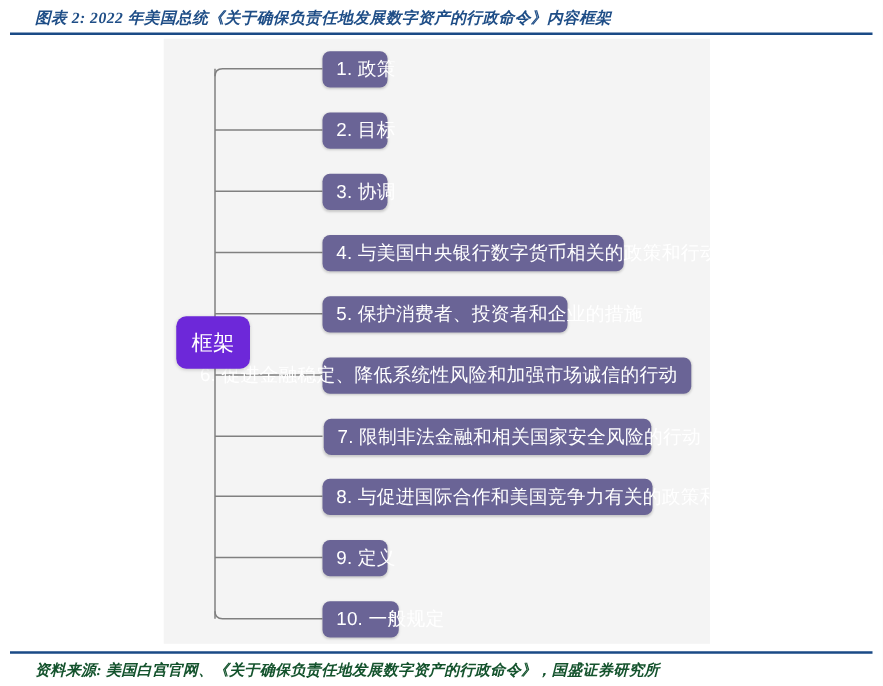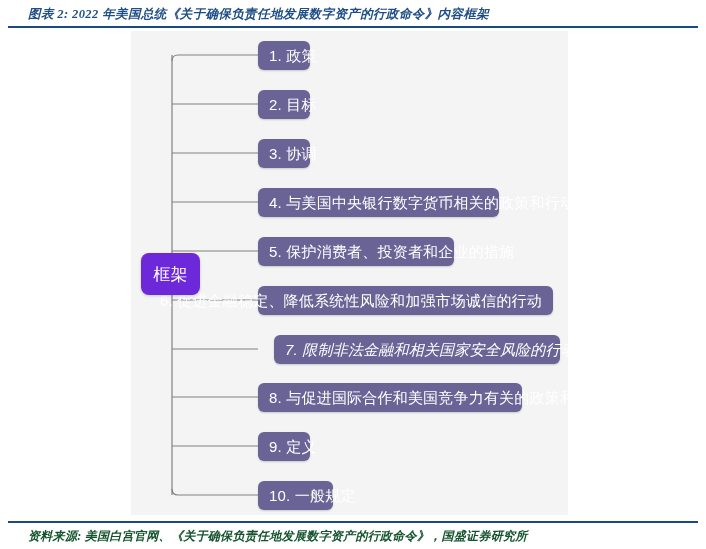--- a/index.html
+++ b/index.html
@@ -152,29 +152,29 @@
   </div>
   <div class="node branch-node" style="left:127px; top:157px; width:241px;">
     <span>4. 与美国中央银行数字货币相关的政策和行动</span>
   </div>
   <div class="node branch-node" style="left:127px; top:206px; width:196px;">
     <span>5. 保护消费者、投资者和企业的措施</span>
   </div>
   <div class="node branch-node" style="left:127px; top:255px; width:295px;justify-content:flex-end;">
     <span>6. 促进金融稳定、降低系统性风险和加强市场诚信的行动</span>
   </div>
-  <div class="node branch-node" style="left:143px; top:304px; width:286px;font-style:italic;">
+  <div class="node branch-node" style="left:128px; top:304px; width:262px;">
     <span>7. 限制非法金融和相关国家安全风险的行动</span>
   </div>
   <div class="node branch-node" style="left:127px; top:352px; width:264px;">
     <span>8. 与促进国际合作和美国竞争力有关的政策和行动</span>
   </div>
   <div class="node branch-node" style="left:127px; top:401px; width:52px;">
     <span>9. 定义</span>
   </div>
-  <div class="node branch-node" style="left:127px; top:450px; width:75px;">
+  <div class="node branch-node" style="left:127px; top:450px; width:61px;">
     <span>10. 一般规定</span>
   </div>
 
 </div>
 
 <div id="footer-rule"></div>
 <div id="source-note">资料来源: 美国白宫官网、《关于确保负责任地发展数字资产的行政命令》，国盛证券研究所</div>
 
 </body></html>

